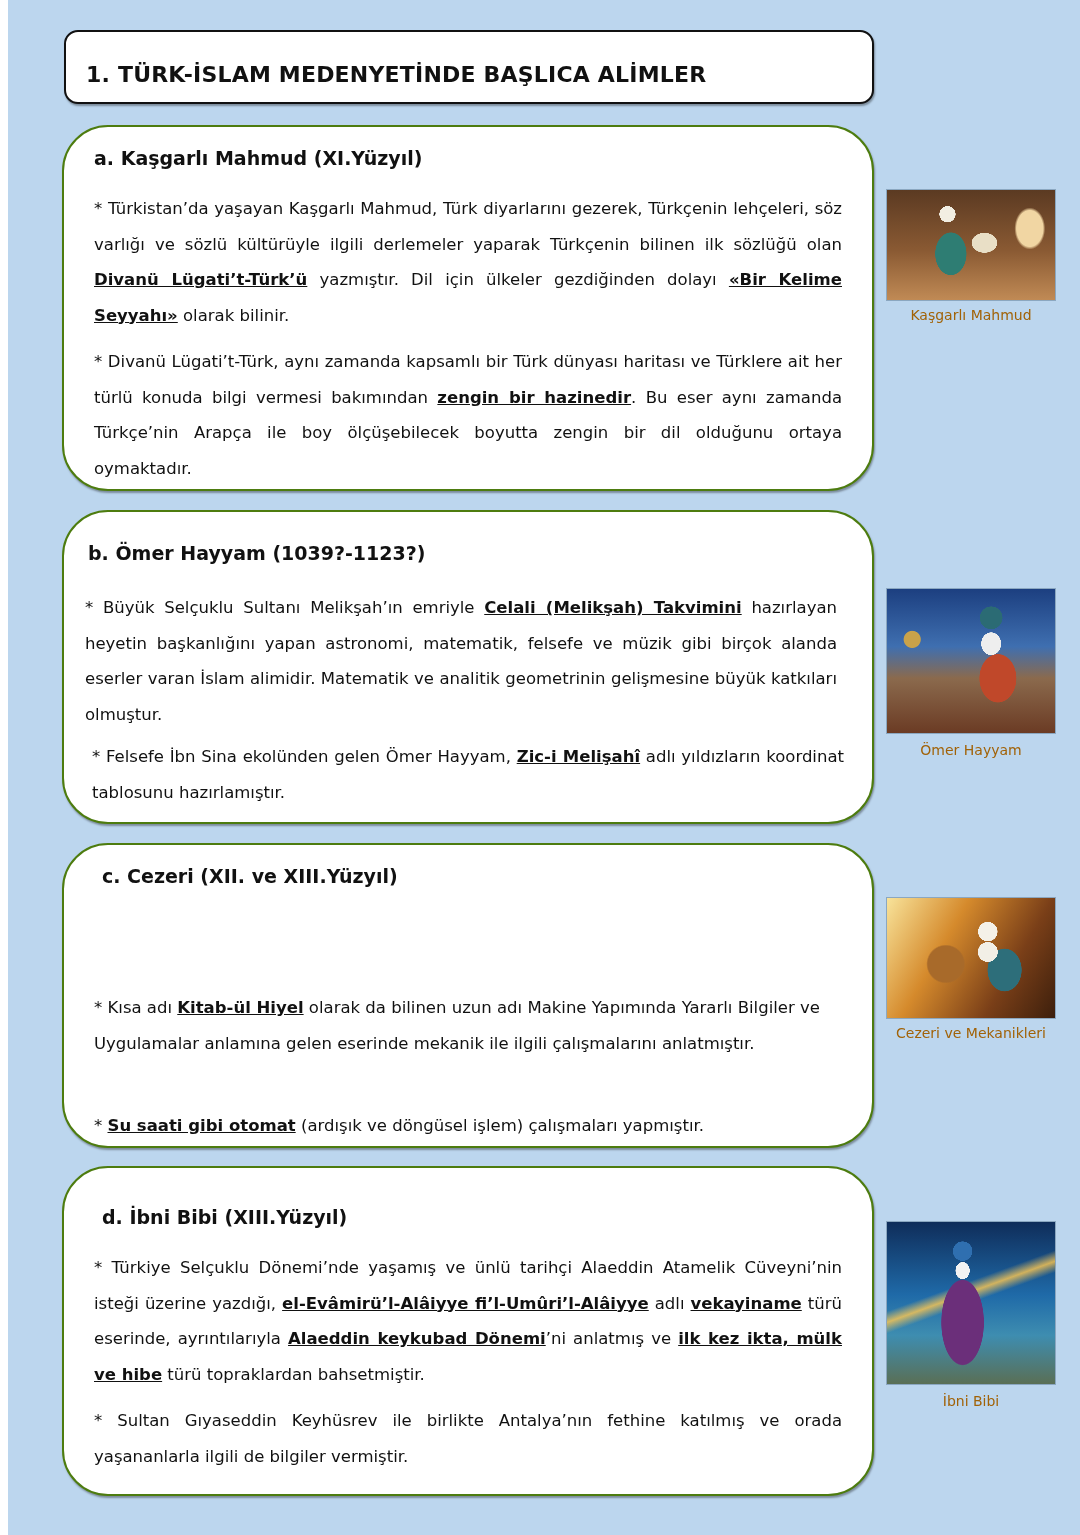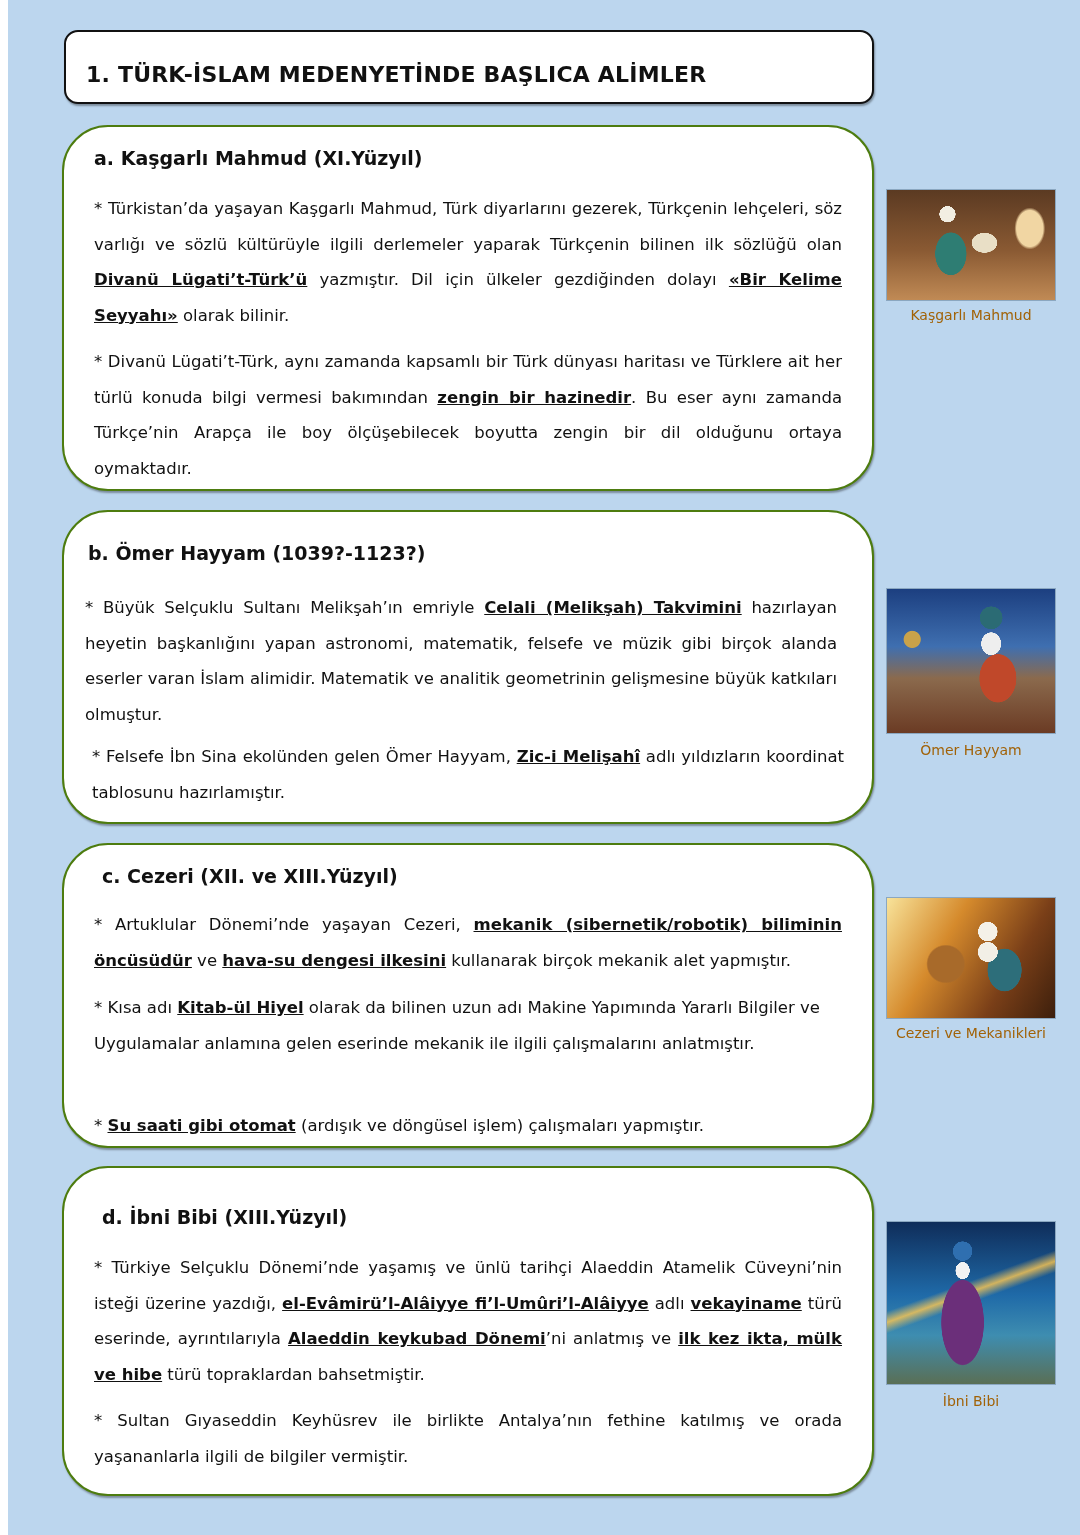--- a/index.html
+++ b/index.html
@@ -139,21 +139,20 @@
   <p class="para" style="top:74px;left:17px;width:752px;margin:4px;"><span>* Büyük Selçuklu Sultanı Melikşah’ın emriyle </span><b>Celali (Melikşah) Takvimini</b><span> hazırlayan heyetin başkanlığını yapan astronomi, matematik, felsefe ve müzik gibi birçok alanda eserler varan İslam alimidir. Matematik ve analitik geometrinin gelişmesine büyük katkıları olmuştur.</span></p>
   <p class="para" style="top:227px;left:28px;width:752px;margin:0;"><span>* Felsefe İbn Sina ekolünden gelen Ömer Hayyam, </span><b>Zic-i Melişahî</b><span> adlı yıldızların koordinat tablosunu hazırlamıştır.</span></p>
 </div>
 <div class="figure" style="top:588px;">
   <div class="img img-hayyam" title="astronomer-with-armillary-sphere-illustration"></div>
   <div class="caption" style="margin-top:8px;">Ömer Hayyam</div>
 </div>
 
 <div class="card" style="top:843px;height:305px;">
   <div class="heading" style="left:38px;top:20px;">c. Cezeri (XII. ve XIII.Yüzyıl)</div>
-  <p class="para" style="top:62px;margin:0;"><span>* Artuklular Dönemi’nde yaşayan Cezeri, </span><b>mekanik (sibernetik/robotik) biliminin öncüsüdür</b><span> ve </span><b>hava-su dengesi ilkesini</b><span> kullanarak birçok mekanik alet yapmıştır.</span></p>
   <p class="para" style="top:145px;margin:0;text-align:left;"><span>* Kısa adı </span><b>Kitab-ül Hiyel</b><span> olarak da bilinen uzun adı Makine Yapımında Yararlı Bilgiler ve Uygulamalar anlamına gelen eserinde mekanik ile ilgili çalışmalarını anlatmıştır.</span></p>
   <p class="para" style="top:263px;margin:0;"><span>* </span><b>Su saati gibi otomat</b><span> (ardışık ve döngüsel işlem) çalışmaları yapmıştır.</span></p>
 </div>
 <div class="figure" style="top:897px;">
   <div class="img img-cezeri" title="inventor-with-mechanical-devices-illustration"></div>
   <div class="caption" style="margin-top:6px;">Cezeri ve Mekanikleri</div>
 </div>
 
 <div class="card" style="top:1166px;height:330px;">
   <div class="heading" style="left:38px;top:38px;">d. İbni Bibi (XIII.Yüzyıl)</div>

